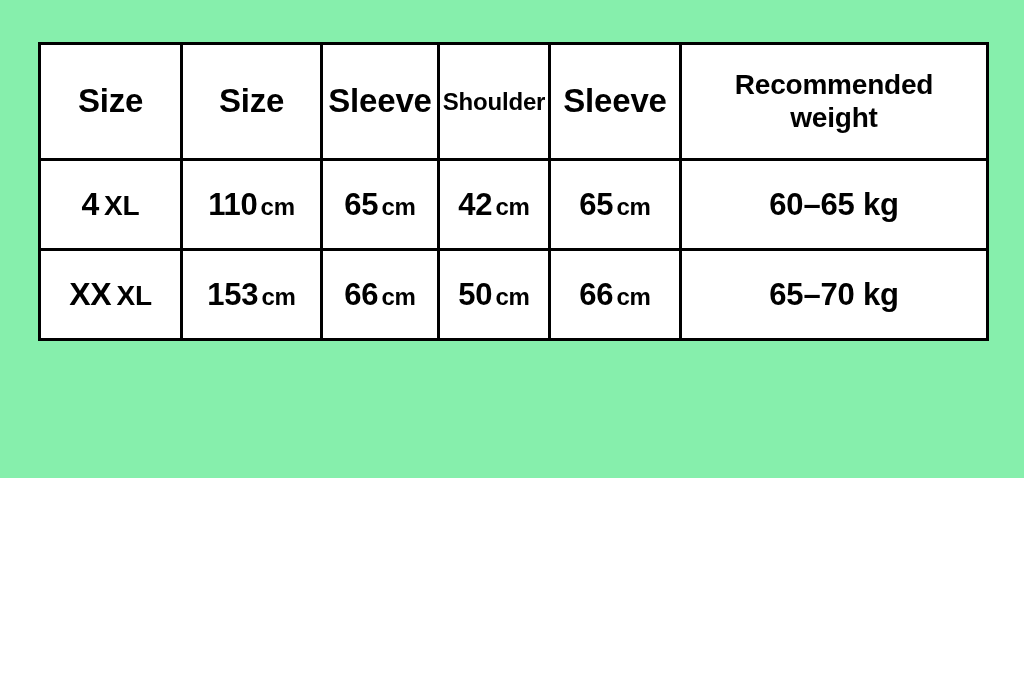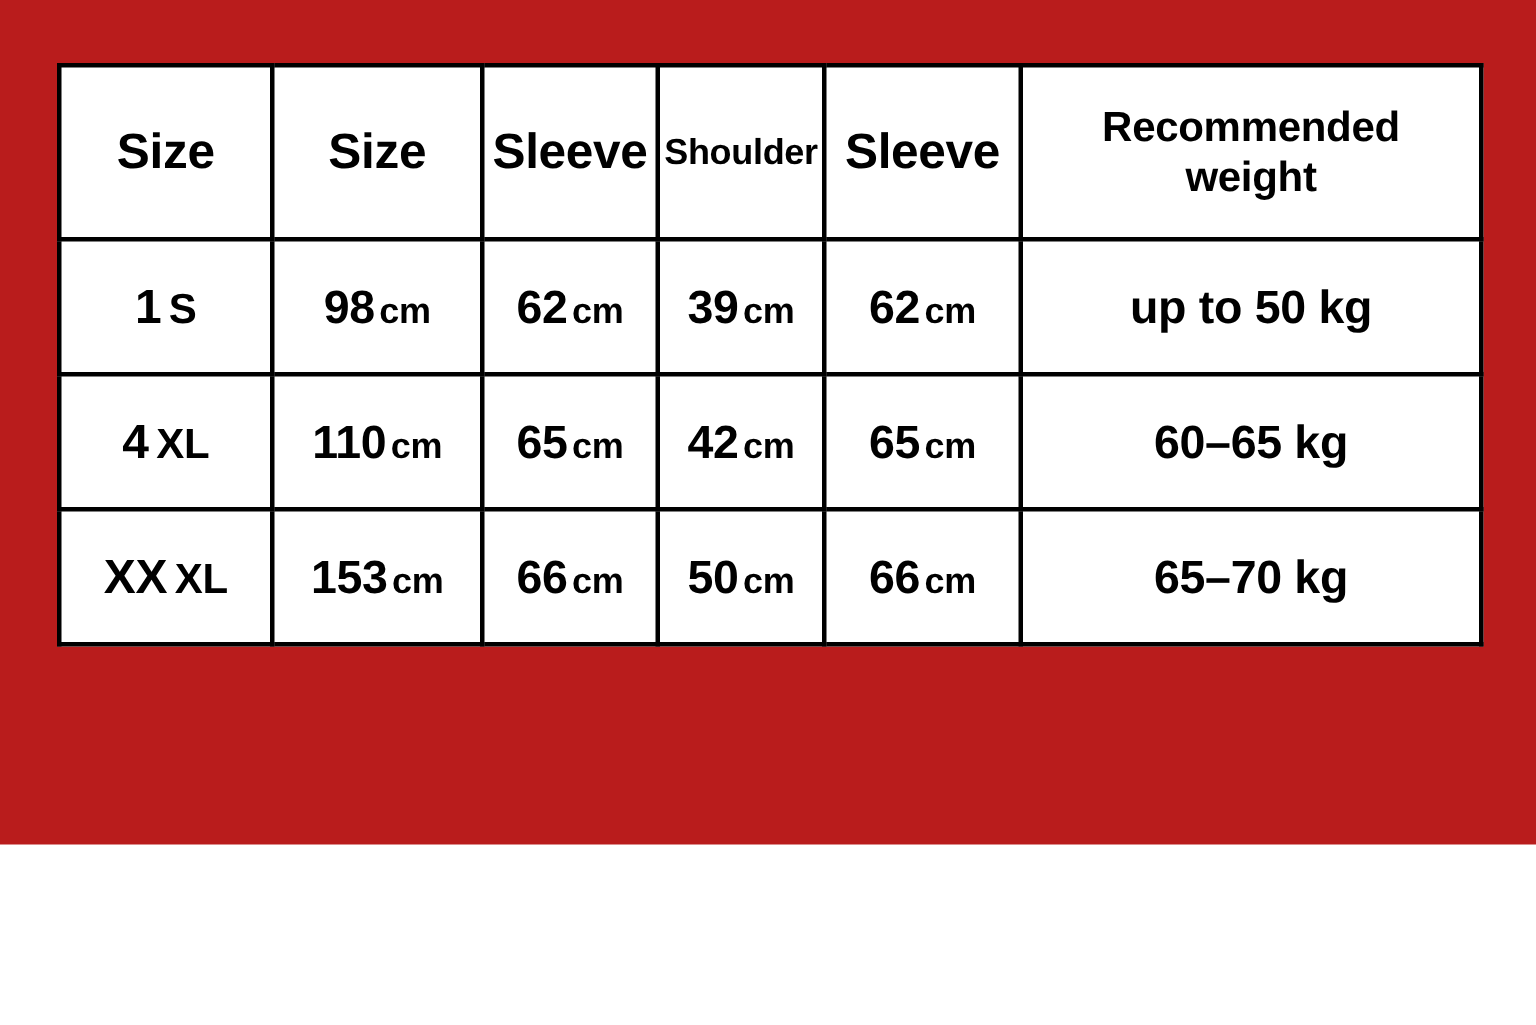--- a/index.html
+++ b/index.html
@@ -10,22 +10,22 @@
   body {
     width: 1024px;
     height: 683px;
     font-family: "Liberation Sans", sans-serif;
     color: #000000;
     overflow: hidden;
   }
   .page {
     position: relative;
     width: 1024px;
-    height: 563px;
-    background: #b91c1c;
+    height: 478px;
+    background: #86efac;
   }
   .table-wrap {
     position: absolute;
     left: 38px;
     top: 42px;
     width: 948px;
   }
   table.size-chart {
     border-collapse: collapse;
     width: 948px;
@@ -104,28 +104,20 @@
           <th class="head">Size</th>
           <th class="head">Size</th>
           <th class="head">Sleeve</th>
           <th class="head small">Shoulder</th>
           <th class="head">Sleeve</th>
           <th class="head wide">Recommended weight</th>
         </tr>
       </thead>
       <tbody>
         <tr>
-          <td class="cell sizecell"><span class="num">1</span><span class="letters">S</span></td>
-          <td class="cell"><span>98</span><span class="unit">cm</span></td>
-          <td class="cell"><span>62</span><span class="unit">cm</span></td>
-          <td class="cell"><span>39</span><span class="unit">cm</span></td>
-          <td class="cell"><span>62</span><span class="unit">cm</span></td>
-          <td class="cell weightcell">up to 50 kg</td>
-        </tr>
-        <tr>
           <td class="cell sizecell"><span class="num">4</span><span class="letters">XL</span></td>
           <td class="cell"><span>110</span><span class="unit">cm</span></td>
           <td class="cell"><span>65</span><span class="unit">cm</span></td>
           <td class="cell"><span>42</span><span class="unit">cm</span></td>
           <td class="cell"><span>65</span><span class="unit">cm</span></td>
           <td class="cell weightcell">60–65 kg</td>
         </tr>
         <tr>
           <td class="cell sizecell"><span class="num">XX</span><span class="letters">XL</span></td>
           <td class="cell"><span>153</span><span class="unit">cm</span></td>

